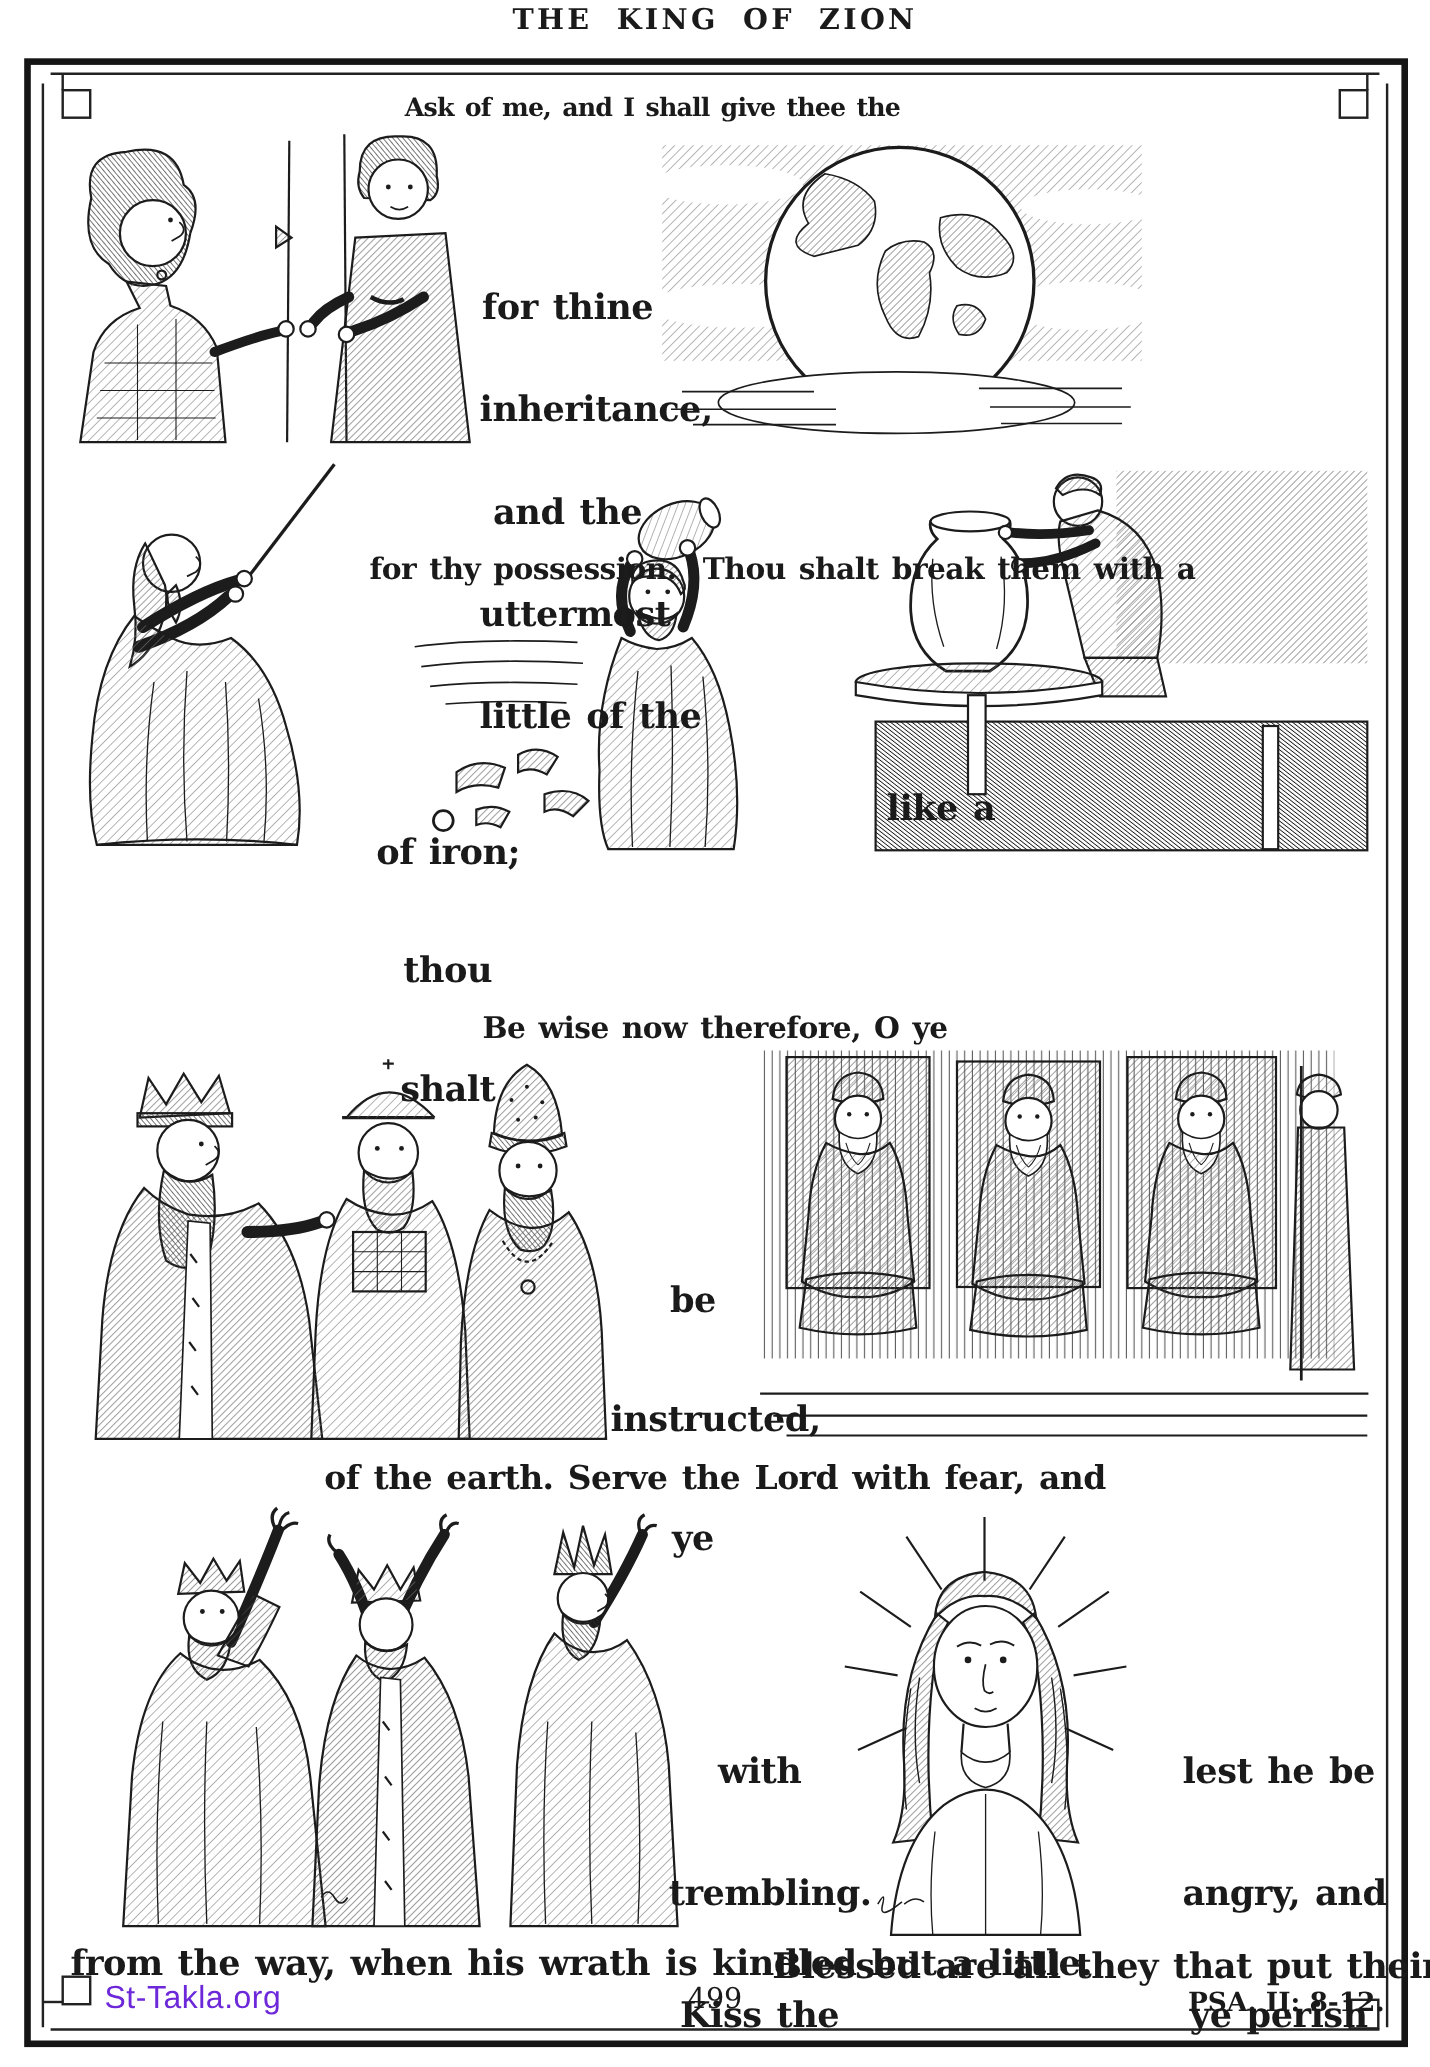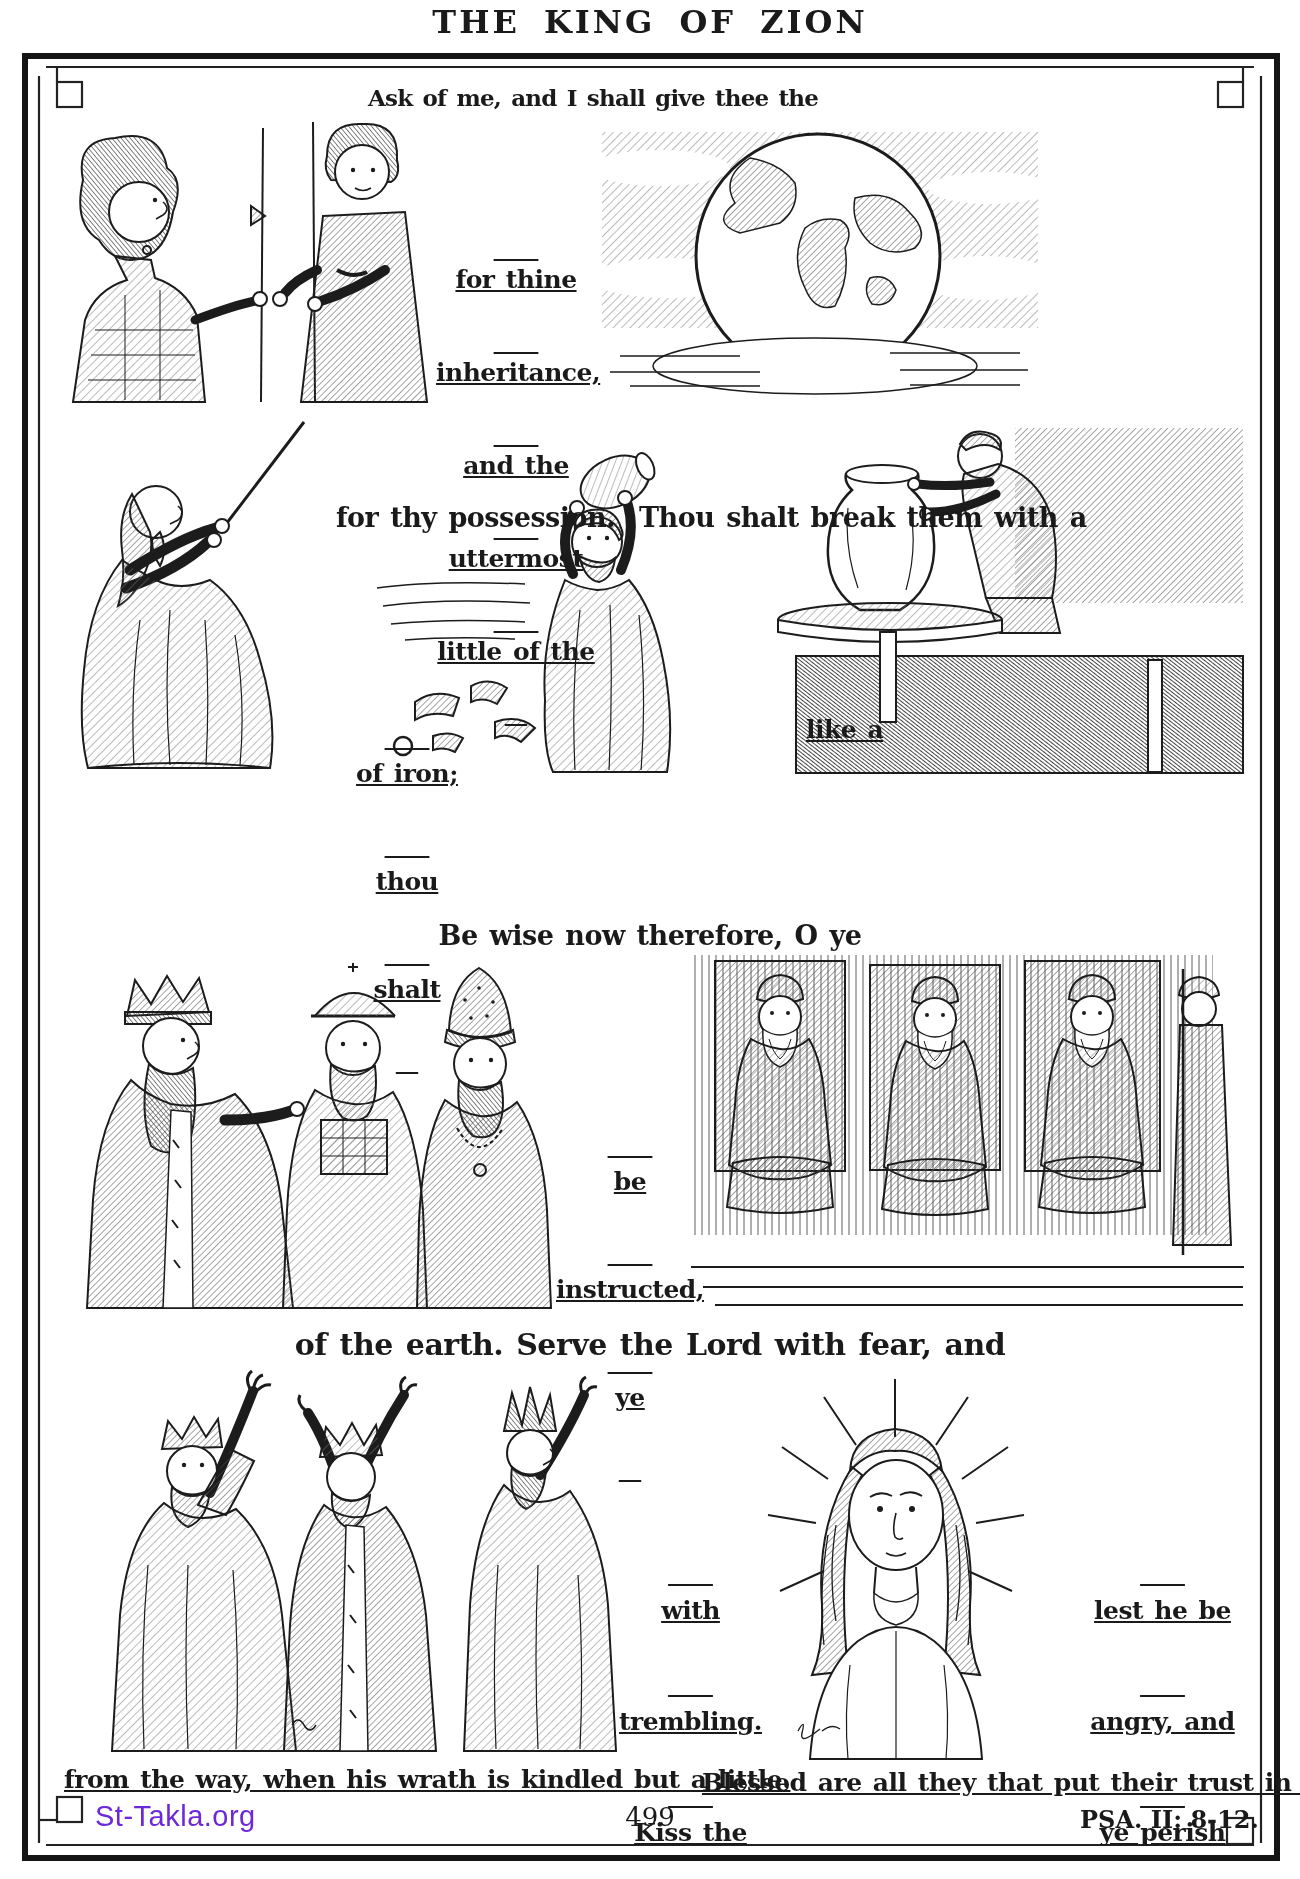--- a/index.html
+++ b/index.html
@@ -3,22 +3,22 @@
 <meta charset="utf-8">
 <style>
   html,body{margin:0;padding:0;background:#ffffff;}
   .page{position:relative;width:1300px;height:1879px;background:#fff;overflow:hidden;
         font-family:"DejaVu Serif",serif;color:#1a1a1a;}
   .t{position:absolute;font-weight:700;color:#1a1a1a;white-space:pre;
      letter-spacing:-0.5px;word-spacing:3px;line-height:1.15;}
   .t-center{left:0;right:0;text-align:center;}
   .col{text-align:center;}
   .col span{display:block;}
-  .title{font-size:32px;letter-spacing:3px;word-spacing:10px;}
-  .fs23{font-size:23px;} .fs25{font-size:25px;text-decoration:underline;} .fs26{font-size:30px;} .fs27{font-size:27px;}
+  .title{font-size:26px;letter-spacing:3px;word-spacing:10px;}
+  .fs23{font-size:23px;} .fs25{font-size:32px;} .fs26{font-size:30px;} .fs27{font-size:27px;}
   .fig{position:absolute;margin:0;}
   .fig svg{display:block;width:100%;height:100%;overflow:visible;}
   .frame{position:absolute;left:0;top:0;pointer-events:none;}
   .watermark{position:absolute;left:95px;top:1800px;font-family:"Liberation Sans",sans-serif;
      font-size:29px;font-weight:400;color:#6d28d9;letter-spacing:0.5px;white-space:pre;}
   .pageno{position:absolute;left:0;right:0;top:1802px;text-align:center;font-size:26px;font-weight:400;}
   .ref{position:absolute;left:1080px;top:1805px;font-size:24px;font-weight:700;white-space:pre;}
 </style>
 </head>
 <body>

